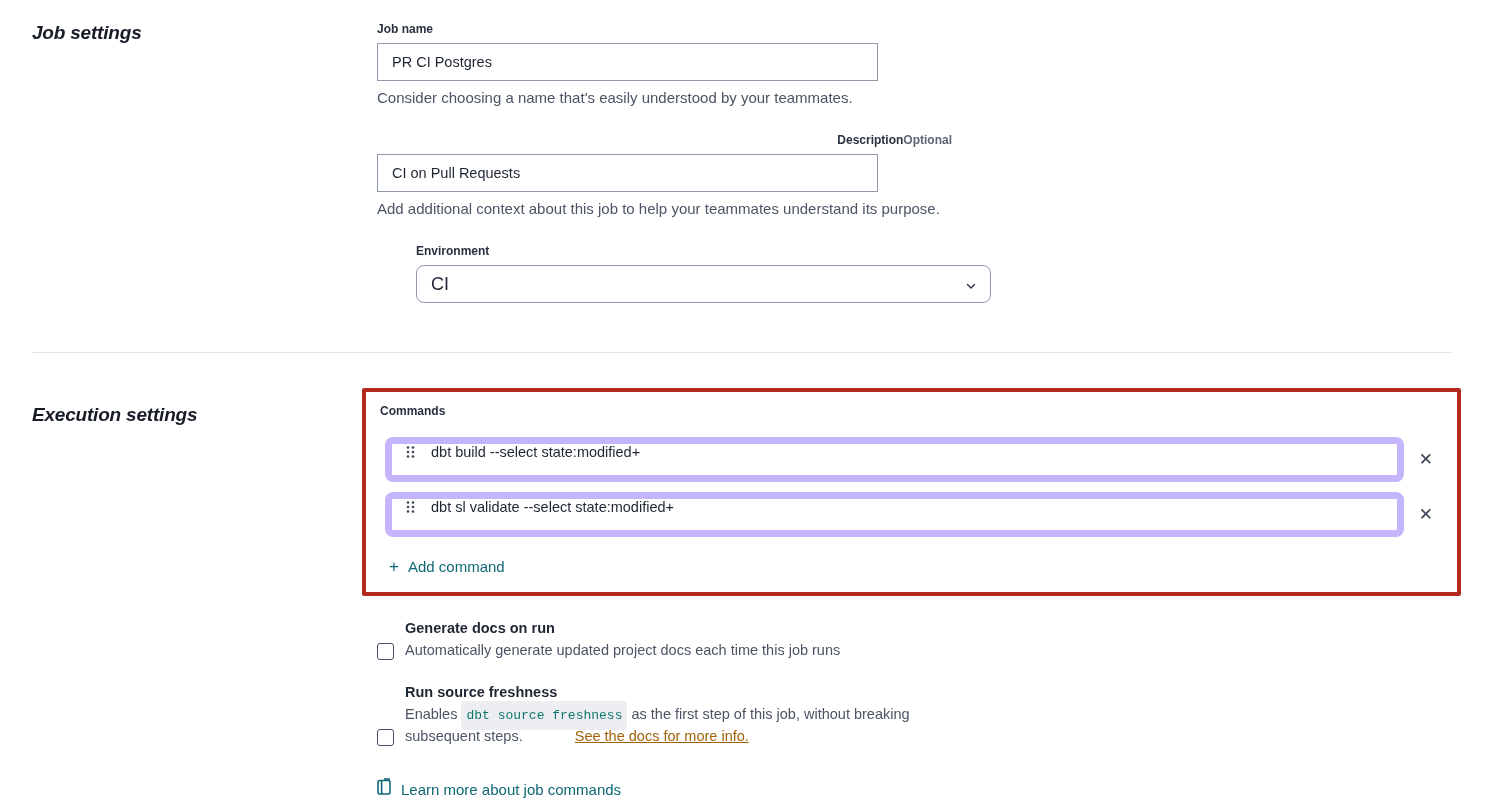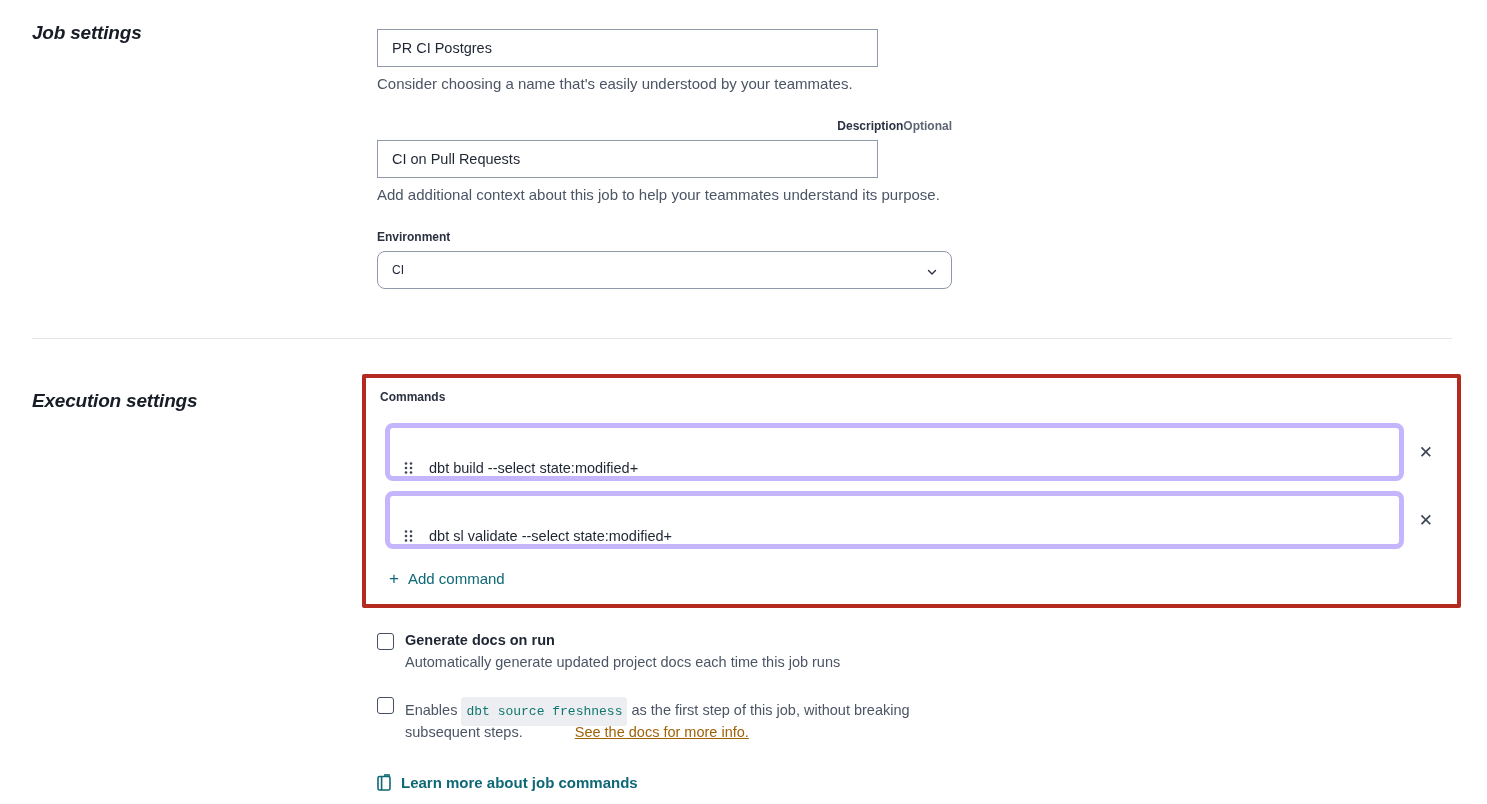--- a/index.html
+++ b/index.html
@@ -28,104 +28,105 @@
   .text-input {
     width: 501px; height: 38px;
     border: 1px solid #9099a9; border-radius: 0;
     font-family: "Liberation Sans", sans-serif;
     font-size: 14.5px; color: #1f2633;
     padding: 0 14px; margin-top: 7px;
     background: #fff; outline: none; display: block;
   }
   .helper { font-size: 15px; color: #4c5565; margin-top: 8px; }
   .field-group { margin-bottom: 27px; }
-  .field-group.last { margin-bottom: 0; }
+  .field-group.last { margin-bottom: 0; margin-left: 39px; }
   .select-wrap { position: relative; width: 575px; margin-top: 7px; }
   .select-box {
     width: 575px; height: 38px;
     border: 1px solid #9099a9; border-radius: 8px;
-    font-size: 12px; color: #1f2633;
+    font-size: 18px; color: #1f2633;
     padding: 0 14px; background: #fff;
     display: flex; align-items: center; cursor: pointer;
   }
   .chevron { position: absolute; right: 14px; top: 13px; }
   .divider { border: none; border-top: 1px solid #e4e5e8; margin: 0; }
 
   
   .exec-row { padding-top: 35px; }
   .exec-heading-pad { padding-top: 16px; }
   .commands-box {
     border: 4px solid #b52a1e; border-radius: 2px;
     margin-left: -15px; margin-right: -9px;
     padding: 12px 18px 16px 14px;
   }
   .cmd-row { display: flex; align-items: center; margin-top: 10px; }
   .cmd-row.first { margin-top: 19px; }
   .cmd-input {
-    width: 1028px; height: 58px;
-    border: 5px solid #c4b5fd; border-radius: 8px;
-    display: flex; align-items: flex-end;
+    width: 1028px; height: 45px;
+    border: 7px solid #c4b5fd; border-radius: 8px;
+    display: flex; align-items: flex-start;
     padding: 0 13px; margin-left: 5px; background: #fff;
   }
   .drag-handle { margin-right: 15px; cursor: grab; display: flex; align-items: center; }
   .cmd-text { font-size: 14.5px; color: #1f2633; }
   .cmd-close {
     border: none; background: none; cursor: pointer;
     margin-left: 9px; padding: 4px 6px;
     font-size: 17px; color: #3d4556; line-height: 1;
   }
   .add-command {
     display: inline-flex; align-items: center; gap: 9px;
     margin-top: 21px; margin-left: 9px;
     background: none; border: none; cursor: pointer;
     font-family: "Liberation Sans", sans-serif;
     font-size: 15px; color: #0e6876; padding: 0;
   }
   .plus-glyph { font-size: 17px; line-height: 1; color: #0e6876; }
 
-  .checkbox-row { display: flex; align-items: flex-start; margin-top: 24px; }
+  .checkbox-row { display: flex; align-items: flex-end; margin-top: 24px; }
   .checkbox {
     width: 17px; height: 17px; flex-shrink: 0;
     border: 1.5px solid #454f61; border-radius: 3px;
     background: #fff; cursor: pointer; margin-top: 1px;
   }
   .checkbox-body { margin-left: 11px; }
   .checkbox-label { font-size: 14.5px; font-weight: 700; color: #1f2633; cursor: pointer; }
   .checkbox-desc { font-size: 14.5px; color: #4c5565; margin-top: 4px; line-height: 20px; }
   .checkbox-desc.wrap { max-width: 548px; }
   .code-chip {
     font-family: "Liberation Mono", monospace;
     font-size: 13px; color: #0f766e;
     background: #edeef1; border-radius: 3px; padding: 7px 5px;
   }
   .teal-link { color: #a16207; text-decoration: underline; cursor: pointer; margin-left: 48px; }
   .learn-more {
-    display: inline-flex; align-items: flex-start; gap: 10px;
+    display: inline-flex; align-items: flex-end; gap: 10px;
     margin-top: 32px; cursor: pointer;
     background: none; border: none; padding: 0;
     font-family: "Liberation Sans", sans-serif;
-    font-size: 15px; font-weight: 700; color: #0e6876;
+    font-size: 15px; font-weight: 400; color: #0e6876;
   }
   .spacer-top { height: 22px; }
   .gap-before-div1 { height: 49px; }
   .gap-before-div2 { height: 49px; }
 </style>
 </head>
 <body>
 
 <div class="container">
   <div class="spacer-top"></div>
 
   <div class="section-row">
     <div class="left-col">
       <h2 class="section-heading">Job settings</h2>
     </div>
     <div class="form-col">
 
       <div class="field-group">
+        <label class="field-label">Job name</label>
         <input class="text-input" type="text" value="PR CI Postgres" style="">
         <div class="helper">Consider choosing a name that's easily understood by your teammates.</div>
       </div>
 
       <div class="field-group">
         <div class="label-row">
           <label class="field-label">Description</label>
           <span class="optional-tag">Optional</span>
         </div>
         <input class="text-input" type="text" value="CI on Pull Requests" style="">
@@ -213,20 +214,21 @@
         <span class="checkbox" role="checkbox" aria-checked="false"></span>
         <div class="checkbox-body">
           <div class="checkbox-label">Generate docs on run</div>
           <div class="checkbox-desc">Automatically generate updated project docs each time this job runs</div>
         </div>
       </div>
 
       <div class="checkbox-row">
         <span class="checkbox" role="checkbox" aria-checked="false"></span>
         <div class="checkbox-body">
+          <div class="checkbox-label">Run source freshness</div>
           <div class="checkbox-desc wrap">
             <span>Enables </span><span class="code-chip">dbt source freshness</span><span> as the first step of this job, without breaking subsequent steps. </span><a class="teal-link">See the docs for more info.</a>
           </div>
         </div>
       </div>
 
       <button class="learn-more">
         <span>
           <svg width="14" height="17" viewBox="0 0 14 17">
             <rect x="1" y="2.5" width="12" height="13.5" rx="1.5" fill="none" stroke="#0e6876" stroke-width="1.6"></rect>

